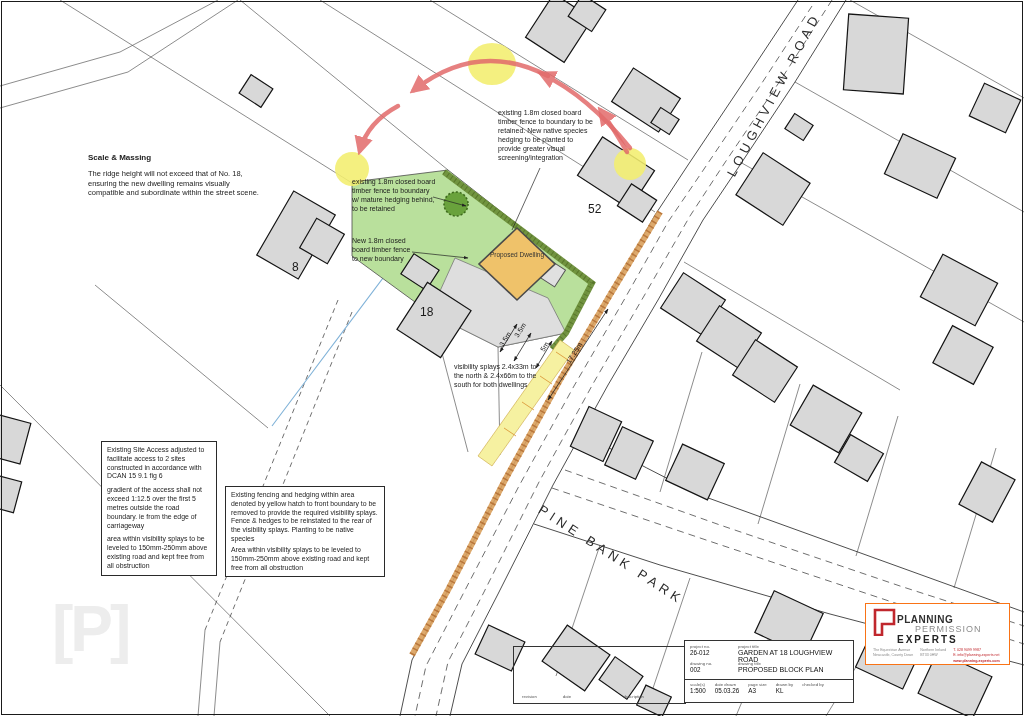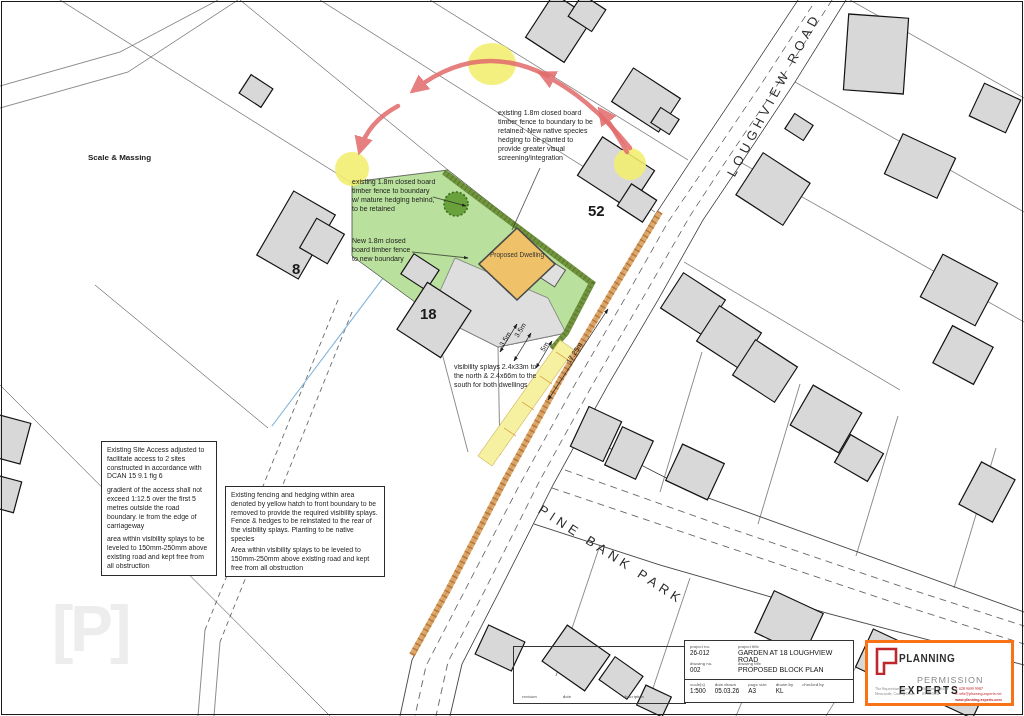--- a/index.html
+++ b/index.html
@@ -11,42 +11,42 @@
   .pl{stroke:#5a5a5a;stroke-width:0.7;fill:none;}
   .re{stroke:#3a3a3a;stroke-width:0.9;fill:none;}
   .rd{stroke:#4a4a4a;stroke-width:0.8;fill:none;stroke-dasharray:7 5;}
   .lane{stroke:#4a4a4a;stroke-width:0.8;fill:none;stroke-dasharray:5 4;}
   .note{position:absolute;font-size:7px;line-height:1.28;color:#1c1c1c;z-index:10;}
   .box{background:#fff;border:1px solid #2a2a2a;padding:4px 5px;}
   .note p{margin:0 0 5px 0;}
   .note p:last-child{margin:0;}
   .roadlabel{position:absolute;white-space:nowrap;font-size:13px;letter-spacing:4.5px;
              color:#2c2c2c;transform-origin:0 0;z-index:6;}
-  .hn{position:absolute;font-size:15px;color:#1a1a1a;z-index:6;font-weight:bold;}
+  .hn{position:absolute;font-size:12px;color:#1a1a1a;z-index:6;}
   .watermark{position:absolute;left:52px;top:592px;font-size:64px;font-weight:bold;
              color:#ededed;letter-spacing:-3px;z-index:2;}
   .dwl{position:absolute;left:484px;top:251px;width:66px;text-align:center;
        font-size:6.5px;line-height:1.25;color:#333;z-index:8;}
   
   .tb{position:absolute;z-index:30;font-size:4.5px;color:#444;}
   #revstrip{left:513px;top:646px;width:171px;height:56px;border:1px solid #333;background:transparent;}
   #revstrip .lbls{position:absolute;bottom:4px;left:8px;display:flex;gap:26px;}
   #mainblock{left:684px;top:640px;width:168px;height:61px;border:1px solid #333;background:#fff;}
   .lbl{color:#555;font-size:4.3px;}
   .val{color:#0e0e0e;font-size:6.3px;}
   .valbig{color:#0e0e0e;font-size:7px;}
   #mainblock .row{position:absolute;left:5px;right:4px;display:flex;}
   #mainblock .c1{width:48px;flex:none;}
   #mainblock .div{position:absolute;left:0;right:0;top:38px;border-top:1px solid #333;}
   #mainblock .brow{position:absolute;left:5px;right:3px;top:41px;display:flex;}
   #mainblock .bc{margin-right:9px;}
-  #logoblock{left:865px;top:640px;width:143px;height:60px;border:3px solid #f97316;background:#fff;}
+  #logoblock{left:865px;top:603px;width:143px;height:60px;border:1px solid #f97316;background:#fff;}
   #logoblock .nm{position:absolute;left:31px;top:11px;line-height:1;}
   #logoblock .n1{font-size:10px;font-weight:bold;color:#2f2f2f;letter-spacing:0.5px;}
-  #logoblock .n2{font-size:9px;color:#8c8c8c;letter-spacing:1px;margin-top:12px;padding-left:18px;}
+  #logoblock .n2{font-size:9px;color:#8c8c8c;letter-spacing:1px;margin-top:0;padding-left:18px;}
   #logoblock .n3{font-size:10px;font-weight:bold;color:#222;letter-spacing:2px;margin-top:1px;}
   #logoblock .tiny{position:absolute;left:7px;top:44px;display:flex;gap:7px;font-size:3.6px;
                    color:#8a8a8a;line-height:1.5;}
   #logoblock .red{color:#c0272d;}
   #logoblock .web{font-weight:bold;}
 </style>
 </head>
 <body>
 
 <div id="stage">
@@ -199,20 +199,21 @@
   <div class="roadlabel" style="left:544px;top:502px;transform:rotate(33deg);">PINE BANK PARK</div>
 
   <div class="hn" style="left:292px;top:260px;">8</div>
   <div class="hn" style="left:420px;top:305px;">18</div>
   <div class="hn" style="left:588px;top:202px;">52</div>
 
   <div class="dwl">Proposed Dwelling</div>
 
   <div class="note" style="left:88px;top:117px;width:178px;font-size:7.5px;margin-top:36px;">
     <p style="font-weight:bold;font-size:8px;margin-bottom:6px;">Scale &amp; Massing</p>
+    <p>The ridge height will not exceed that of No. 18, ensuring the new dwelling remains visually compatible and subordinate within the street scene.</p>
   </div>
 
   <div class="note" style="left:498px;top:109px;width:95px;">existing 1.8m closed board timber fence to boundary to be retained. New native species hedging to be planted to provide greater visual screening/integration</div>
   <div class="note" style="left:352px;top:178px;width:86px;">existing 1.8m closed board timber fence to boundary w/ mature hedging behind, to be retained</div>
   <div class="note" style="left:352px;top:237px;width:66px;">New 1.8m closed board timber fence to new boundary</div>
   <div class="note" style="left:454px;top:363px;width:90px;">visibility splays 2.4x33m to the north &amp; 2.4x66m to the south for both dwellings</div>
 
   <div class="note box" style="left:101px;top:441px;width:104px;font-size:6.9px;">
     <p>Existing Site  Access adjusted to facilitate access to 2 sites constructed in accordance with DCAN 15 9.1 fig 6</p>
     <p>gradient of the access shall not exceed 1:12.5 over the first 5 metres outside the road boundary. ie from the edge of carriageway</p>

